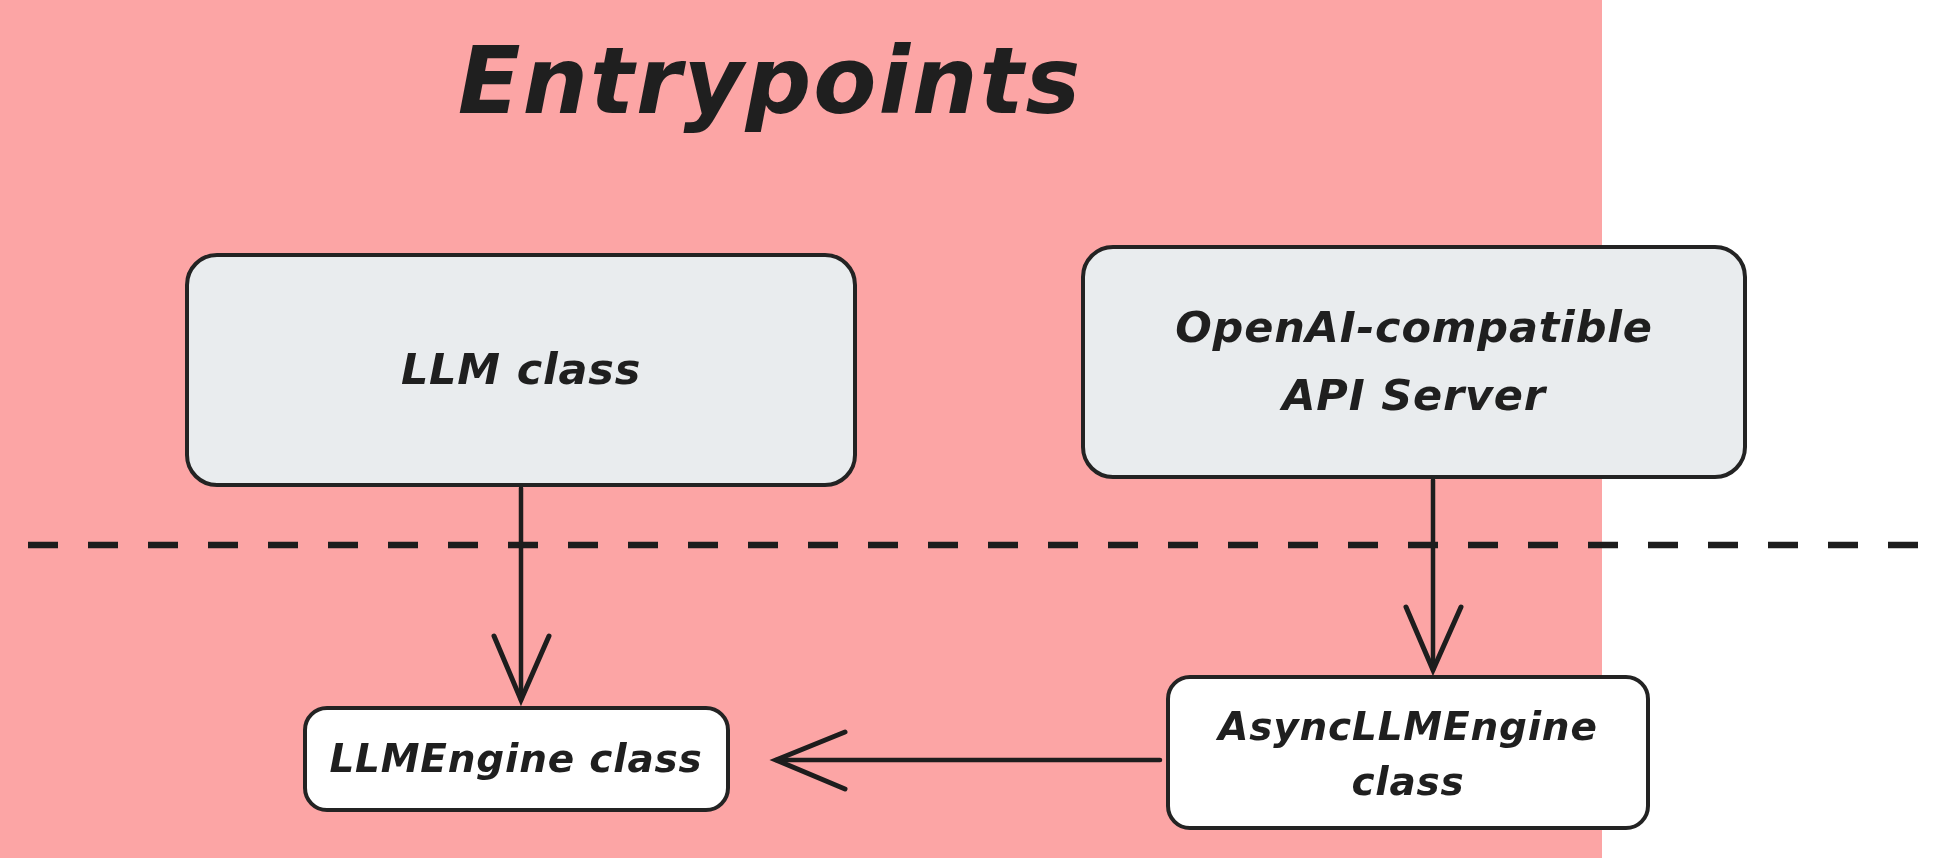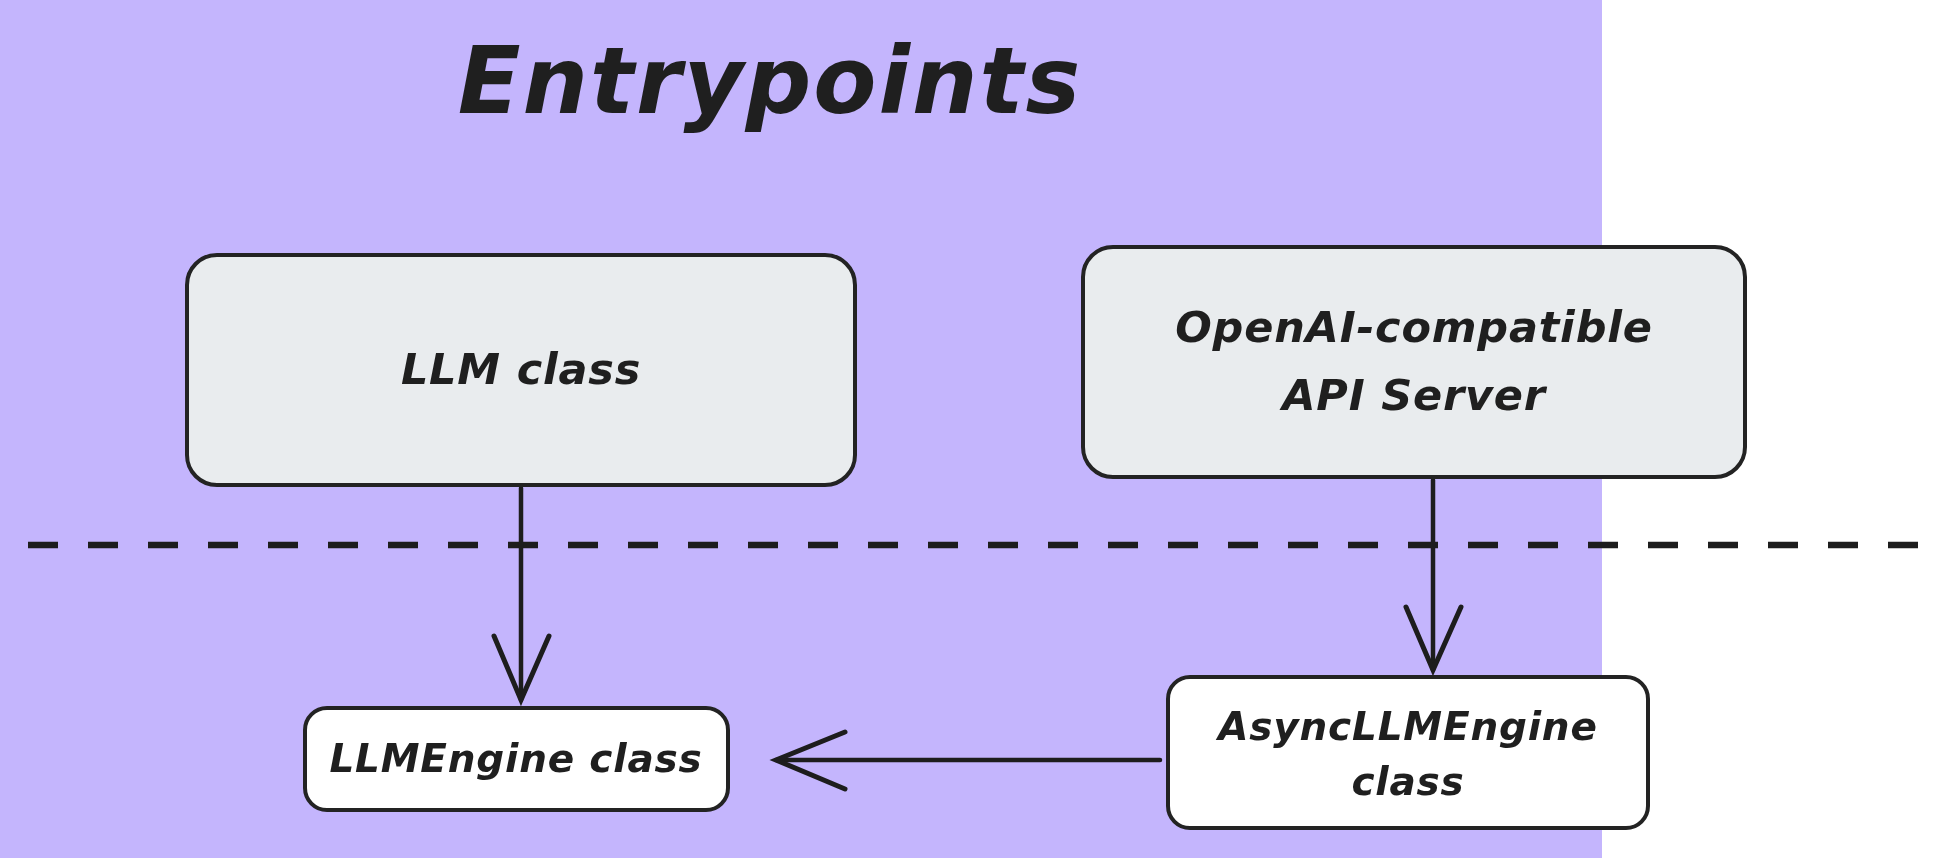--- a/index.html
+++ b/index.html
@@ -11,21 +11,21 @@
   body {
     width: 1946px;
     height: 858px;
     overflow: hidden;
     font-family: "DejaVu Sans", sans-serif;
   }
   #diagram-root {
     position: relative;
     width: 1602px;
     height: 858px;
-    background: #c4b5fd;
+    background: #fca5a5;
   }
   #diagram-svg {
     position: absolute;
     top: 0;
     left: 0;
     width: 1946px;
     height: 858px;
     display: block;
   }
   .node-shape {

